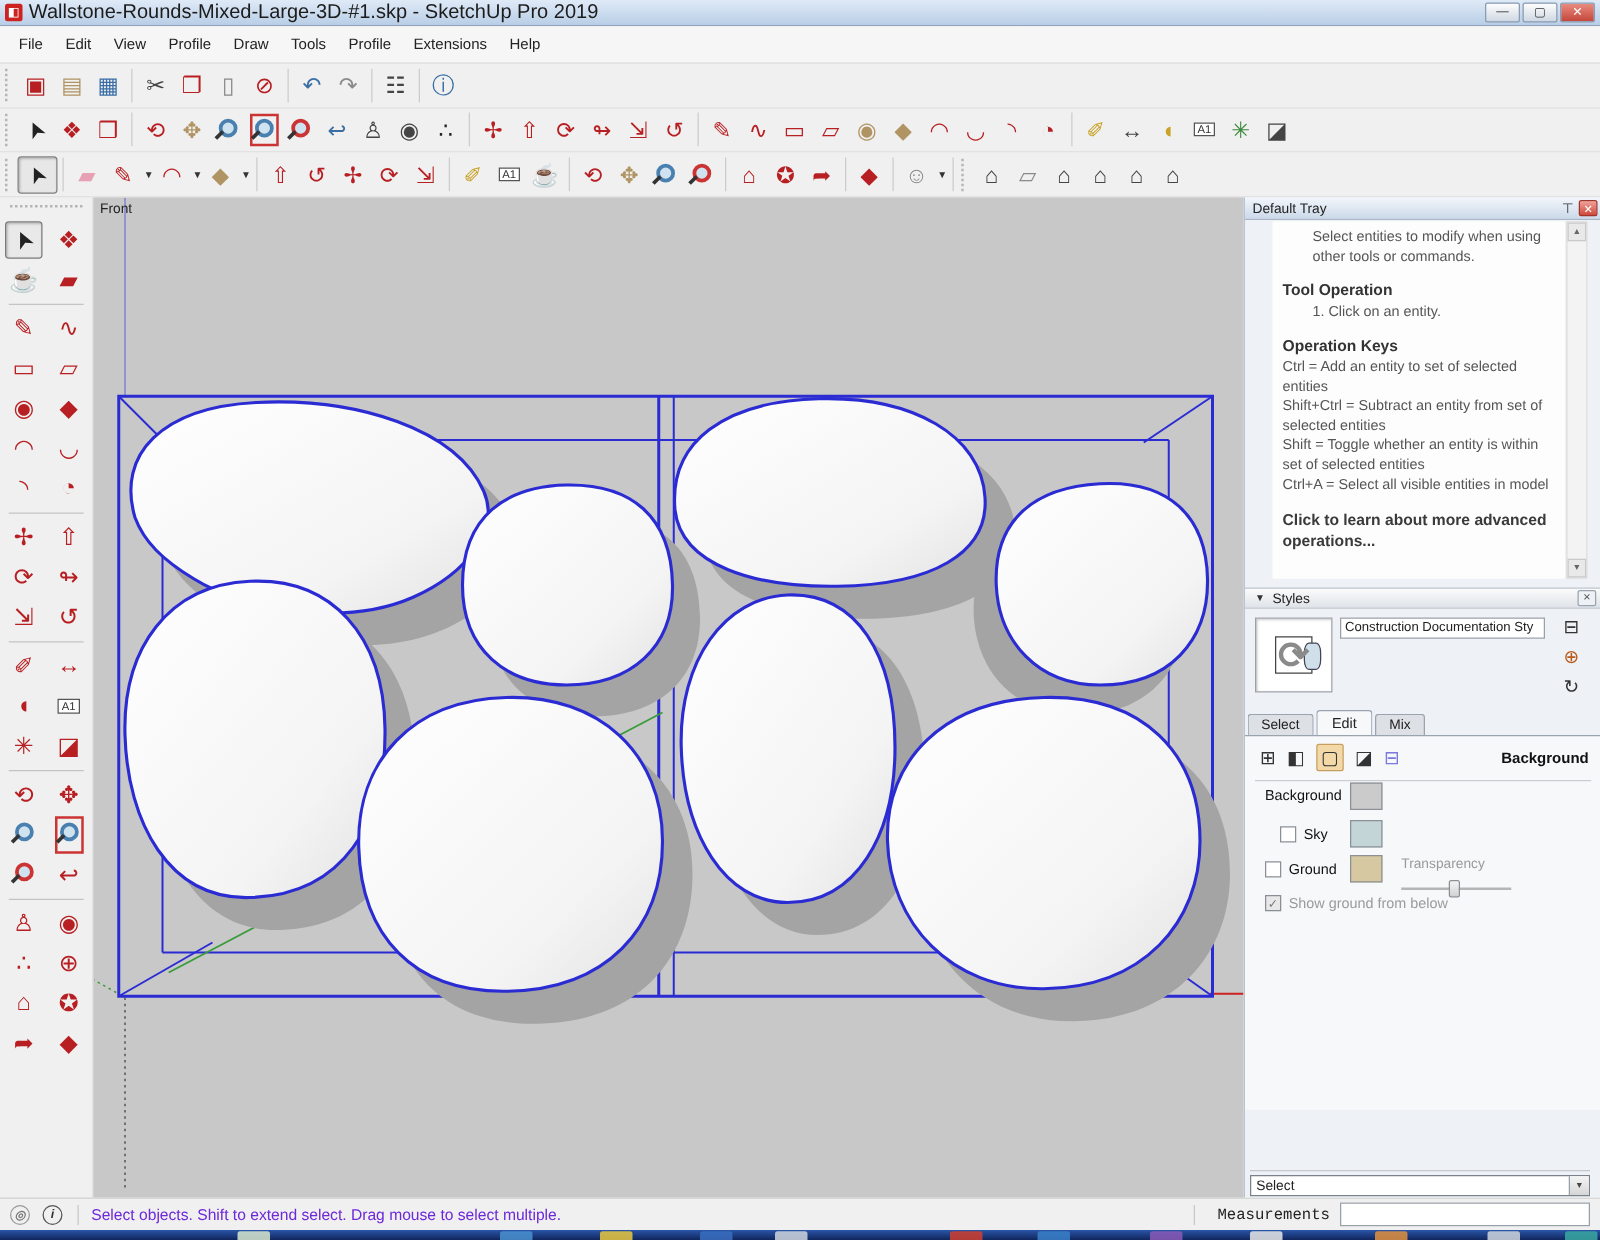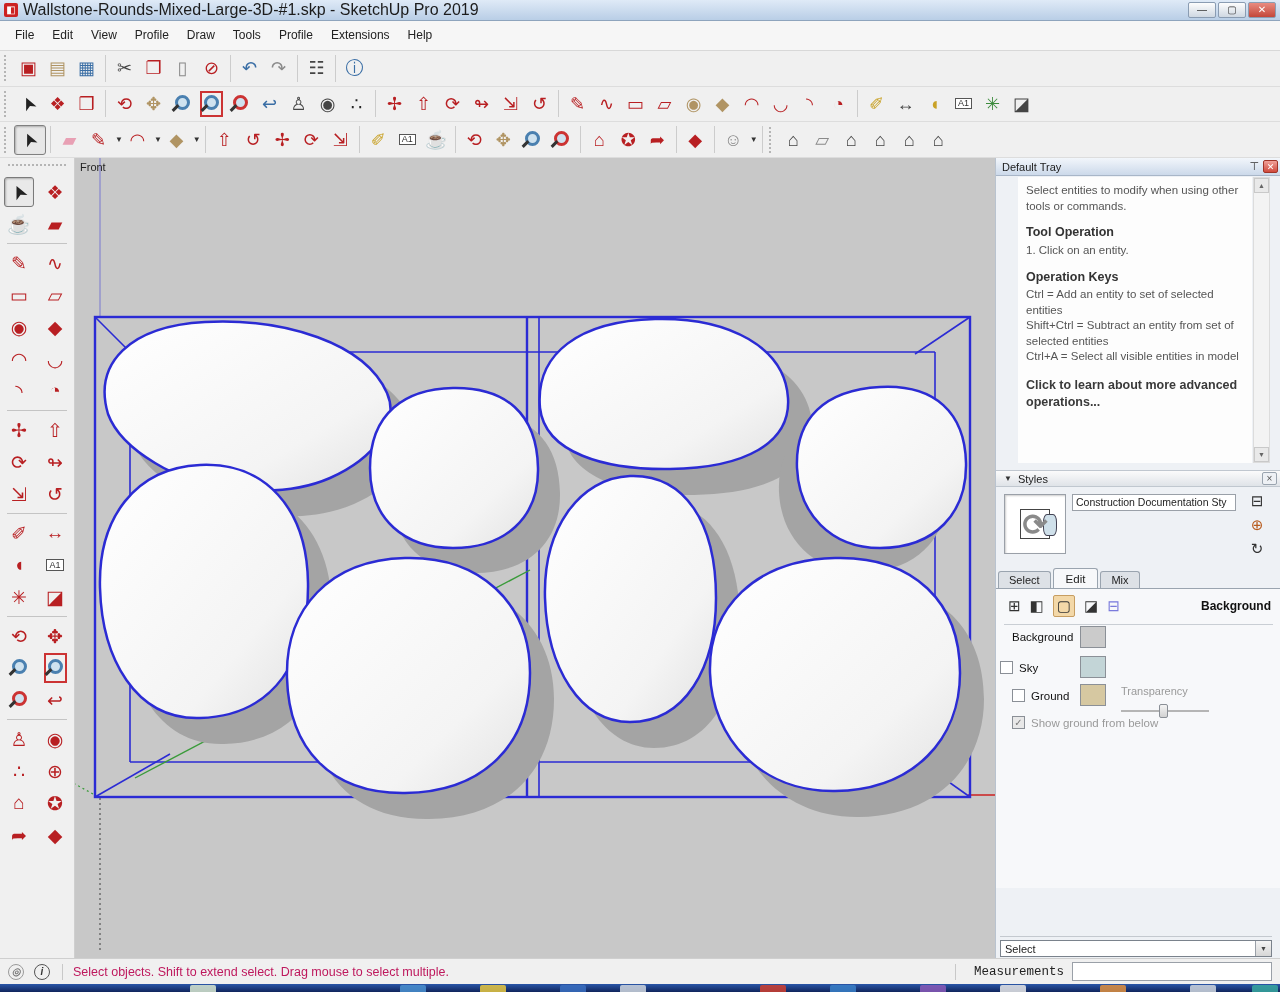--- a/index.html
+++ b/index.html
@@ -74,21 +74,21 @@
   .tray-header { position:absolute; left:0; top:0; width:285px; height:18px;
     background:linear-gradient(#f2f6fb,#ccd9ea); border-bottom:1px solid #a8b6c8;
     display:flex; align-items:center; padding:0 3px 0 6px; }
   .tray-title { flex:1; font-size:11px; color:#222; }
   .pin { font-size:11px; color:#333; margin-right:4px; }
   .tray-close { width:15px; height:13px; background:linear-gradient(#f0a29a,#d0493c);
     border:1px solid #a03428; border-radius:2px; color:#fff; font-size:9px; display:flex;
     align-items:center; justify-content:center; }
   .instructor { position:absolute; left:22px; top:19px; width:234px; height:286px;
     background:#fdfdfd; padding:6px 4px 0 8px; color:#555; line-height:1.35; overflow:hidden; }
-  .instructor p { margin-bottom:10px; }
+  .instructor p { margin-bottom:10px;margin-left:24px; }
   .instructor h4 { color:#333; font-size:12.5px; margin-bottom:2px; }
   .instr-link { font-weight:bold; color:#3a3a3a; font-size:12.5px; }
   .scrollbar { position:absolute; left:257px; top:19px; width:17px; height:286px;
     background:#f3f3f3; border:1px solid #dcdcdc; display:flex; flex-direction:column;
     justify-content:space-between; align-items:center; }
   .scr-btn { width:15px; height:15px; background:#e9e9e9; border:1px solid #c9c9c9;
     font-size:7px; color:#666; display:flex; align-items:center; justify-content:center; }
 
   .styles-header { position:absolute; left:0; top:312px; width:285px; height:17px;
     background:linear-gradient(#fbfbfb,#dfe3e8); border-top:1px solid #c0c7cf; border-bottom:1px solid #c0c7cf;
@@ -148,21 +148,21 @@
   .tray-combo-topline { position:absolute; left:4px; top:778px; width:272px; height:1px; background:#c4c9cf; }
 
   
   .statusbar { height:28px; background:#f0f0f0; border-top:1px solid #cfcfcf;
     display:flex; align-items:center; padding:0 8px; }
   .status-circ { width:16px; height:16px; border:1.5px solid #9a9a9a; border-radius:50%;
     color:#777; font-size:10px; font-weight:bold; display:flex; align-items:center;
     justify-content:center; margin-right:10px; font-style:italic; }
   .status-circ.dark { border-color:#555; color:#333; }
   .status-sep { width:1px; height:16px; background:#c8c8c8; margin:0 10px 0 2px; }
-  .status-text { font-size:12.5px; color:#be185d; flex:1; }
+  .status-text { font-size:12.5px; color:#6d28d9; flex:1; }
   .meas-label { font-size:12.5px; color:#222; margin:0 8px;font-family:Liberation Mono, monospace; }
   .meas-input { width:200px; height:19px; background:#fff; border:1px solid #9aa0a8; }
 
   
   .taskbar { height:8px; background:linear-gradient(#2a56a8,#10255c); position:relative; }
   .tk { position:absolute; top:1px; width:26px; height:7px; border-radius:2px 2px 0 0; opacity:.85; }
 </style>
 </head>
 <body>
 
@@ -449,20 +449,21 @@
         <span class="tray-close">✕</span>
       </div>
 
       <div class="instructor">
         <p>Select entities to modify when using other tools or commands.</p>
         <h4>Tool Operation</h4>
         <p>1. Click on an entity.</p>
         <h4>Operation Keys</h4>
         <div>Ctrl = Add an entity to set of selected entities</div>
         <div>Shift+Ctrl = Subtract an entity from set of selected entities</div>
+        <div>Shift = Toggle whether an entity is within set of selected entities</div>
         <div style="margin-bottom:12px;">Ctrl+A = Select all visible entities in model</div>
         <div class="instr-link">Click to learn about more advanced operations...</div>
       </div>
       <div class="scrollbar">
         <span class="scr-btn">▲</span>
         <span class="scr-btn">▼</span>
       </div>
 
       <div class="styles-header">
         <span class="collapse-arrow">▼</span>
@@ -499,21 +500,21 @@
         <div class="edit-div"></div>
       </div>
 
       <div class="row" style="left:16px; top:473px;">
         <span class="lbl">Background</span>
       </div>
       <div class="row" style="left:84px; top:468px;">
         <span class="swatch" style="background:#cbcbcb;"></span>
       </div>
 
-      <div class="row" style="left:4px; top:503px;">
+      <div class="row" style="left:28px; top:503px;">
         <span class="cb"></span>
         <span class="lbl">Sky</span>
       </div>
       <div class="row" style="left:84px; top:498px;">
         <span class="swatch" style="background:#c3d5d7;"></span>
       </div>
 
       <div class="row" style="left:16px; top:531px;">
         <span class="cb"></span>
         <span class="lbl">Ground</span>

